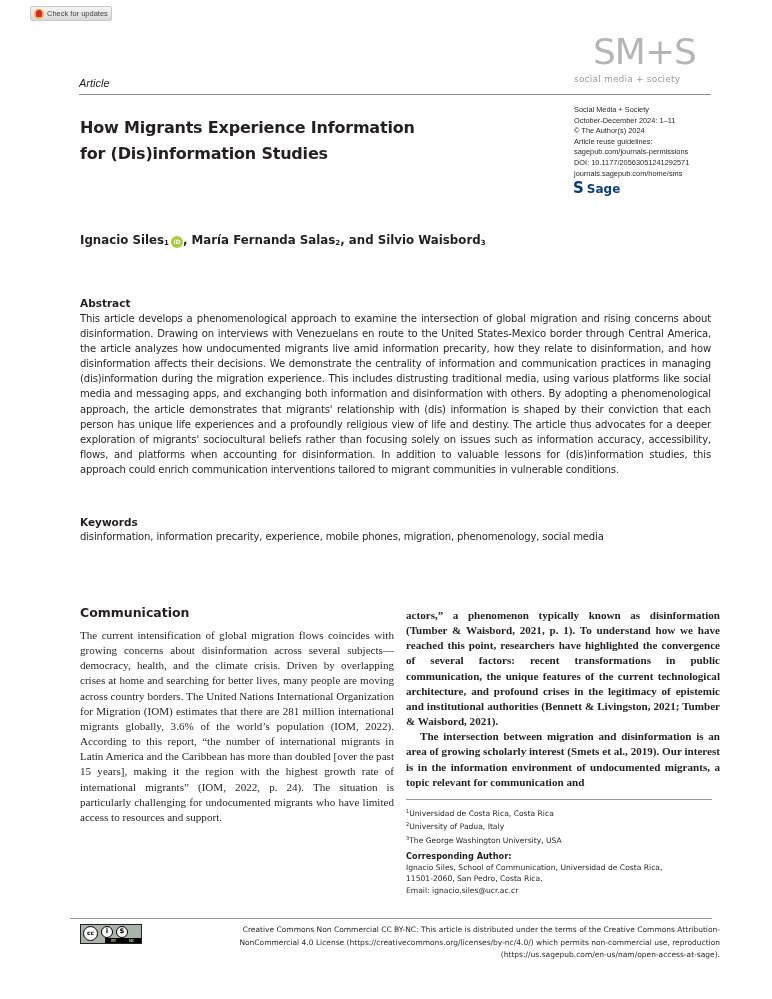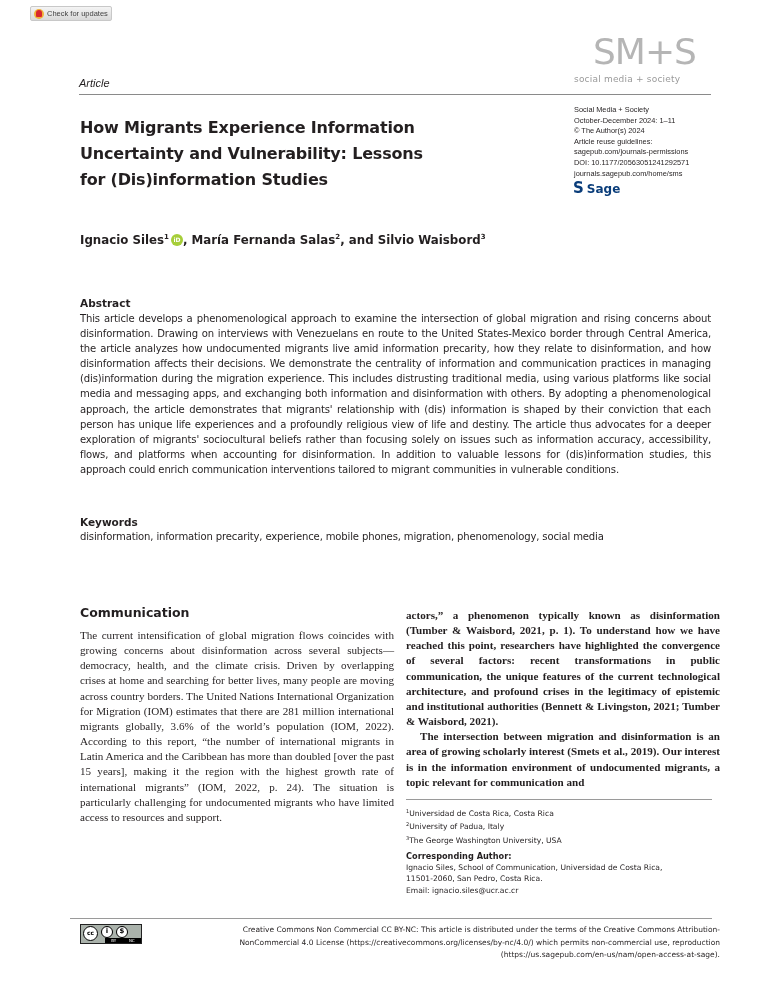--- a/index.html
+++ b/index.html
@@ -21,21 +21,21 @@
   .smplus { position: absolute; left: 573px; top: 34px; font-family: "DejaVu Sans", sans-serif; font-size: 36px; color: #b5b5b5; letter-spacing: -1px; line-height: 36px; margin-left: 20px; }
   .smplus-sub { position: absolute; left: 574px; top: 74px; font-family: "DejaVu Sans", sans-serif; font-size: 9px; color: #9a9a9a; letter-spacing: 0.2px; }
 
   .meta { position: absolute; left: 574px; top: 105px; font-family: "Liberation Sans", sans-serif; font-size: 7.4px; line-height: 10.6px; color: #231f20; }
   .sage { position: absolute; left: 573px; top: 181px; display: flex; align-items: center; gap: 3px; }
   .sage-icon { font-family: "DejaVu Sans", sans-serif; font-weight: bold; font-size: 15px; color: #0a3d7a; line-height: 15px; }
   .sage-text { font-family: "DejaVu Sans", sans-serif; font-weight: bold; font-size: 12px; color: #0a3d7a; }
 
   .title { position: absolute; left: 80px; top: 115px; width: 440px; font-family: "DejaVu Sans", sans-serif; font-weight: bold; font-size: 16px; line-height: 26px; color: #231f20; letter-spacing: -0.2px; }
 
-  .authors { position: absolute; left: 80px; top: 233px; font-family: "DejaVu Sans", sans-serif; font-weight: bold; font-size: 11.8px; color: #231f20; display: flex; align-items: flex-start; white-space: pre; }
+  .authors { position: absolute; left: 80px; top: 233px; font-family: "DejaVu Sans", sans-serif; font-weight: bold; font-size: 11.8px; color: #231f20; display: flex; align-items: flex-end; white-space: pre; }
   .authors sup { font-size: 7px; vertical-align: 5px; }
   .orcid { display: inline-block; width: 12px; height: 12px; border-radius: 50%; background: #a6ce39; color: #fff; font-size: 6px; line-height: 12px; text-align: center; margin-left: 2px; transform: translateY(1px); cursor: pointer; }
 
   .abs-head { position: absolute; left: 80px; top: 297px; font-family: "DejaVu Sans", sans-serif; font-weight: bold; font-size: 10.5px; }
   .abs-body { position: absolute; left: 80px; top: 311px; width: 631px; font-family: "DejaVu Sans", sans-serif; font-size: 10.05px; line-height: 15.1px; text-align: justify; letter-spacing: -0.15px; }
 
   .kw-head { position: absolute; left: 80px; top: 516px; font-family: "DejaVu Sans", sans-serif; font-weight: bold; font-size: 10.5px; }
   .kw-body { position: absolute; left: 80px; top: 531px; font-family: "DejaVu Sans", sans-serif; font-size: 10.05px; letter-spacing: -0.15px; }
 
   .intro-head { position: absolute; left: 80px; top: 605px; font-family: "DejaVu Sans", sans-serif; font-weight: bold; font-size: 12.5px; }
@@ -83,21 +83,20 @@
   <div>DOI: 10.1177/20563051241292571</div>
   <div>journals.sagepub.com/home/sms</div>
 </div>
 <div class="sage">
   <span class="sage-icon">S</span>
   <span class="sage-text">Sage</span>
 </div>
 
 <h1 class="title">
   <div>How Migrants Experience Information</div>
-  <div>Uncertainty and Vulnerability: Lessons</div>
   <div>for (Dis)information Studies</div>
 </h1>
 
 <div class="authors">
   <span>Ignacio Siles</span><sup>1</sup><span class="orcid">iD</span><span>, </span><span>María Fernanda Salas</span><sup>2</sup><span>, and </span><span>Silvio Waisbord</span><sup>3</sup>
 </div>
 
 <div class="abs-head">Abstract</div>
 <p class="abs-body">This article develops a phenomenological approach to examine the intersection of global migration and rising concerns about disinformation. Drawing on interviews with Venezuelans en route to the United States-Mexico border through Central America, the article analyzes how undocumented migrants live amid information precarity, how they relate to disinformation, and how disinformation affects their decisions. We demonstrate the centrality of information and communication practices in managing (dis)information during the migration experience. This includes distrusting traditional media, using various platforms like social media and messaging apps, and exchanging both information and disinformation with others. By adopting a phenomenological approach, the article demonstrates that migrants' relationship with (dis) information is shaped by their conviction that each person has unique life experiences and a profoundly religious view of life and destiny. The article thus advocates for a deeper exploration of migrants' sociocultural beliefs rather than focusing solely on issues such as information accuracy, accessibility, flows, and platforms when accounting for disinformation. In addition to valuable lessons for (dis)information studies, this approach could enrich communication interventions tailored to migrant communities in vulnerable conditions.</p>
 

